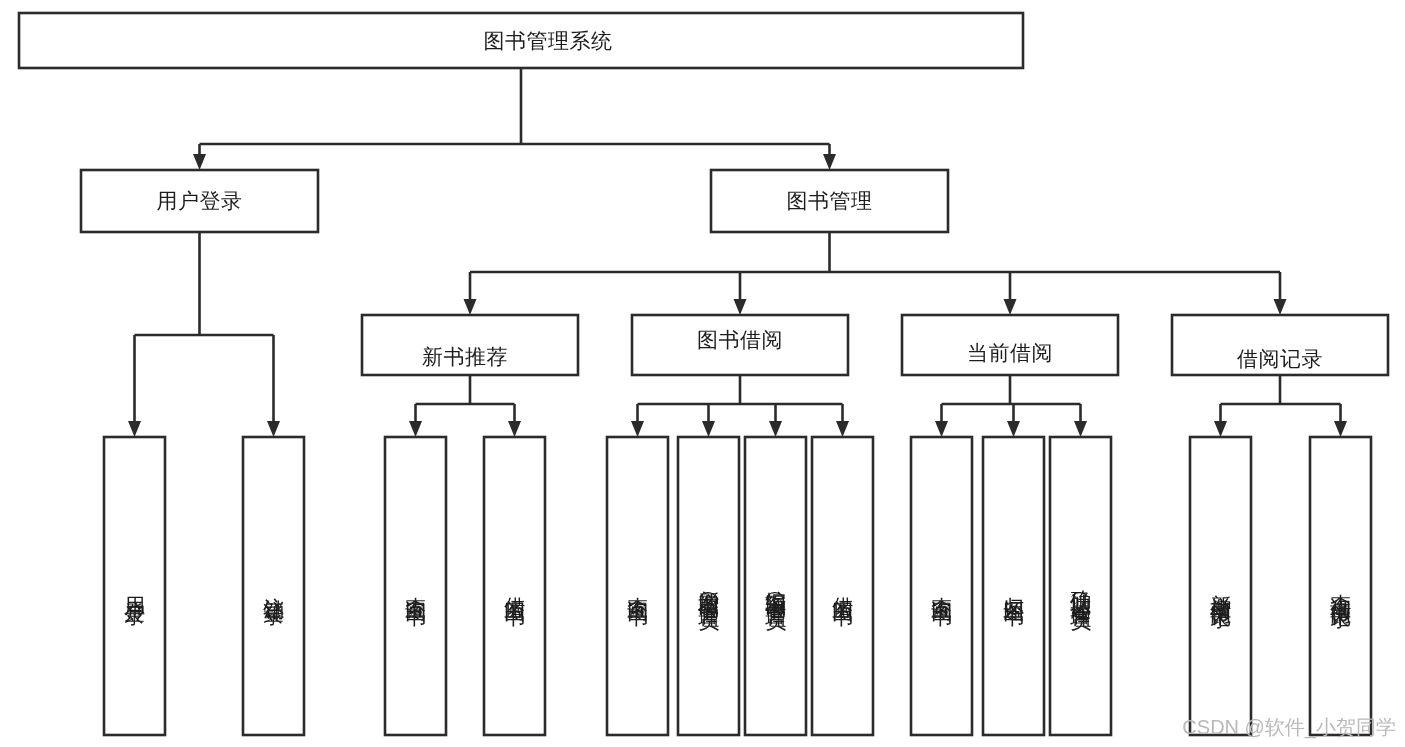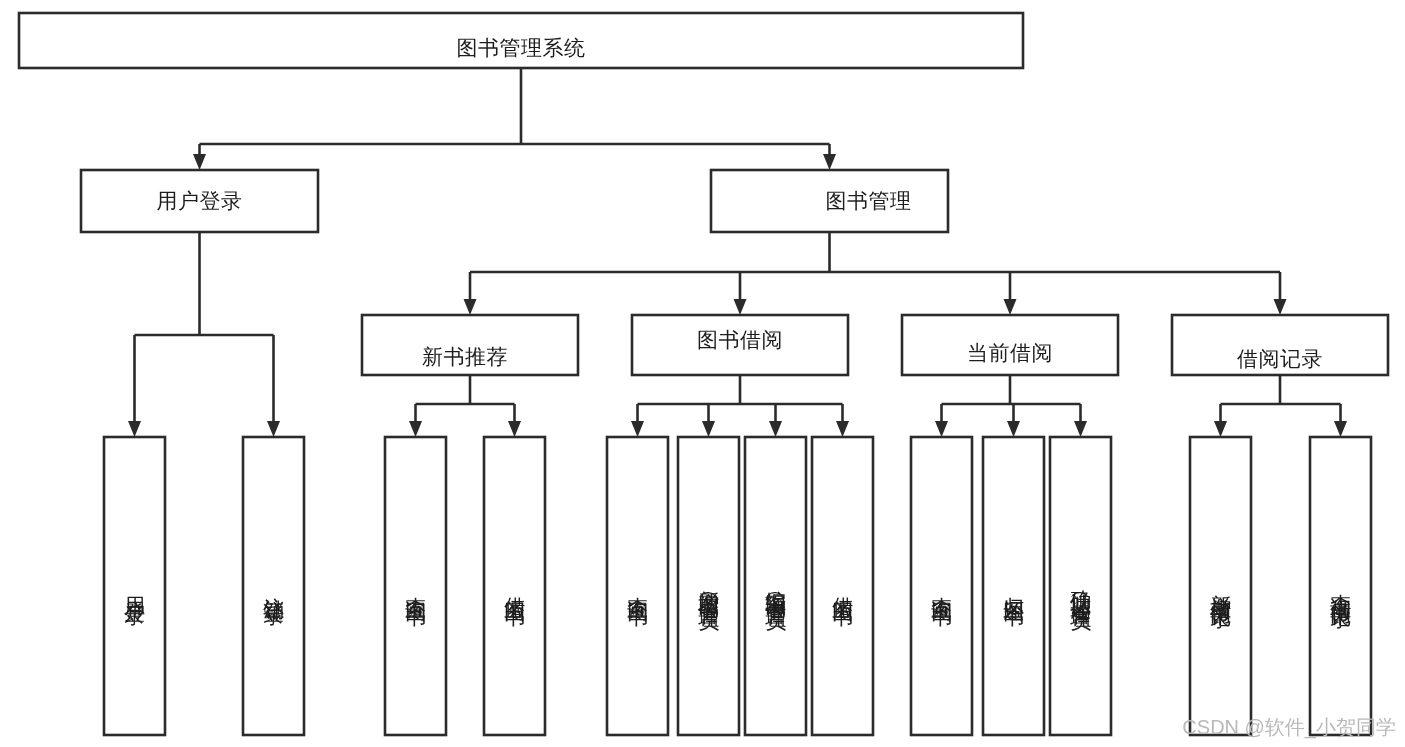--- a/index.html
+++ b/index.html
@@ -151,23 +151,23 @@
       <rect class="node-rect" x="678" y="437" width="61" height="298"></rect>
       <rect class="node-rect" x="745" y="437" width="61" height="298"></rect>
       <rect class="node-rect" x="812" y="437" width="61" height="298"></rect>
       <rect class="node-rect" x="911" y="437" width="61" height="298"></rect>
       <rect class="node-rect" x="983" y="437" width="61" height="298"></rect>
       <rect class="node-rect" x="1050" y="437" width="61" height="298"></rect>
       <rect class="node-rect" x="1190" y="437" width="61" height="298"></rect>
       <rect class="node-rect" x="1310" y="437" width="61" height="298"></rect>
     </svg>
   <div id="label-layer">
-      <div class="node-label-h" style="left: 19px; top: 20px; width: 1004px; height: 55px;">图书管理系统</div>
+      <div class="node-label-h" style="left: 19px; top: 13px; width: 1004px; height: 55px; padding-left: 27px;">图书管理系统</div>
       <div class="node-label-h" style="left: 81px; top: 170px; width: 237px; height: 62px;">用户登录</div>
-      <div class="node-label-h" style="left: 711px; top: 170px; width: 237px; height: 62px; padding-left: 39px;">图书管理</div>
+      <div class="node-label-h" style="left: 711px; top: 170px; width: 237px; height: 62px;">图书管理</div>
       <div class="node-label-h" style="left: 362px; top: 327px; width: 206px; height: 60px;">新书推荐</div>
       <div class="node-label-h" style="left: 632px; top: 310px; width: 216px; height: 60px;">图书借阅</div>
       <div class="node-label-h" style="left: 902px; top: 315px; width: 216px; height: 76px;">当前借阅</div>
       <div class="node-label-h" style="left: 1172px; top: 315px; width: 216px; height: 48px; margin-top: 20px;">借阅记录</div>
       <div class="node-label-v" style="left: 104px; top: 437px; width: 61px; height: 298px;">
         <span class="vtext">用户登录</span>
       </div>
       <div class="node-label-v" style="left: 243px; top: 437px; width: 61px; height: 298px;">
         <span class="vtext">注销登录</span>
       </div>

